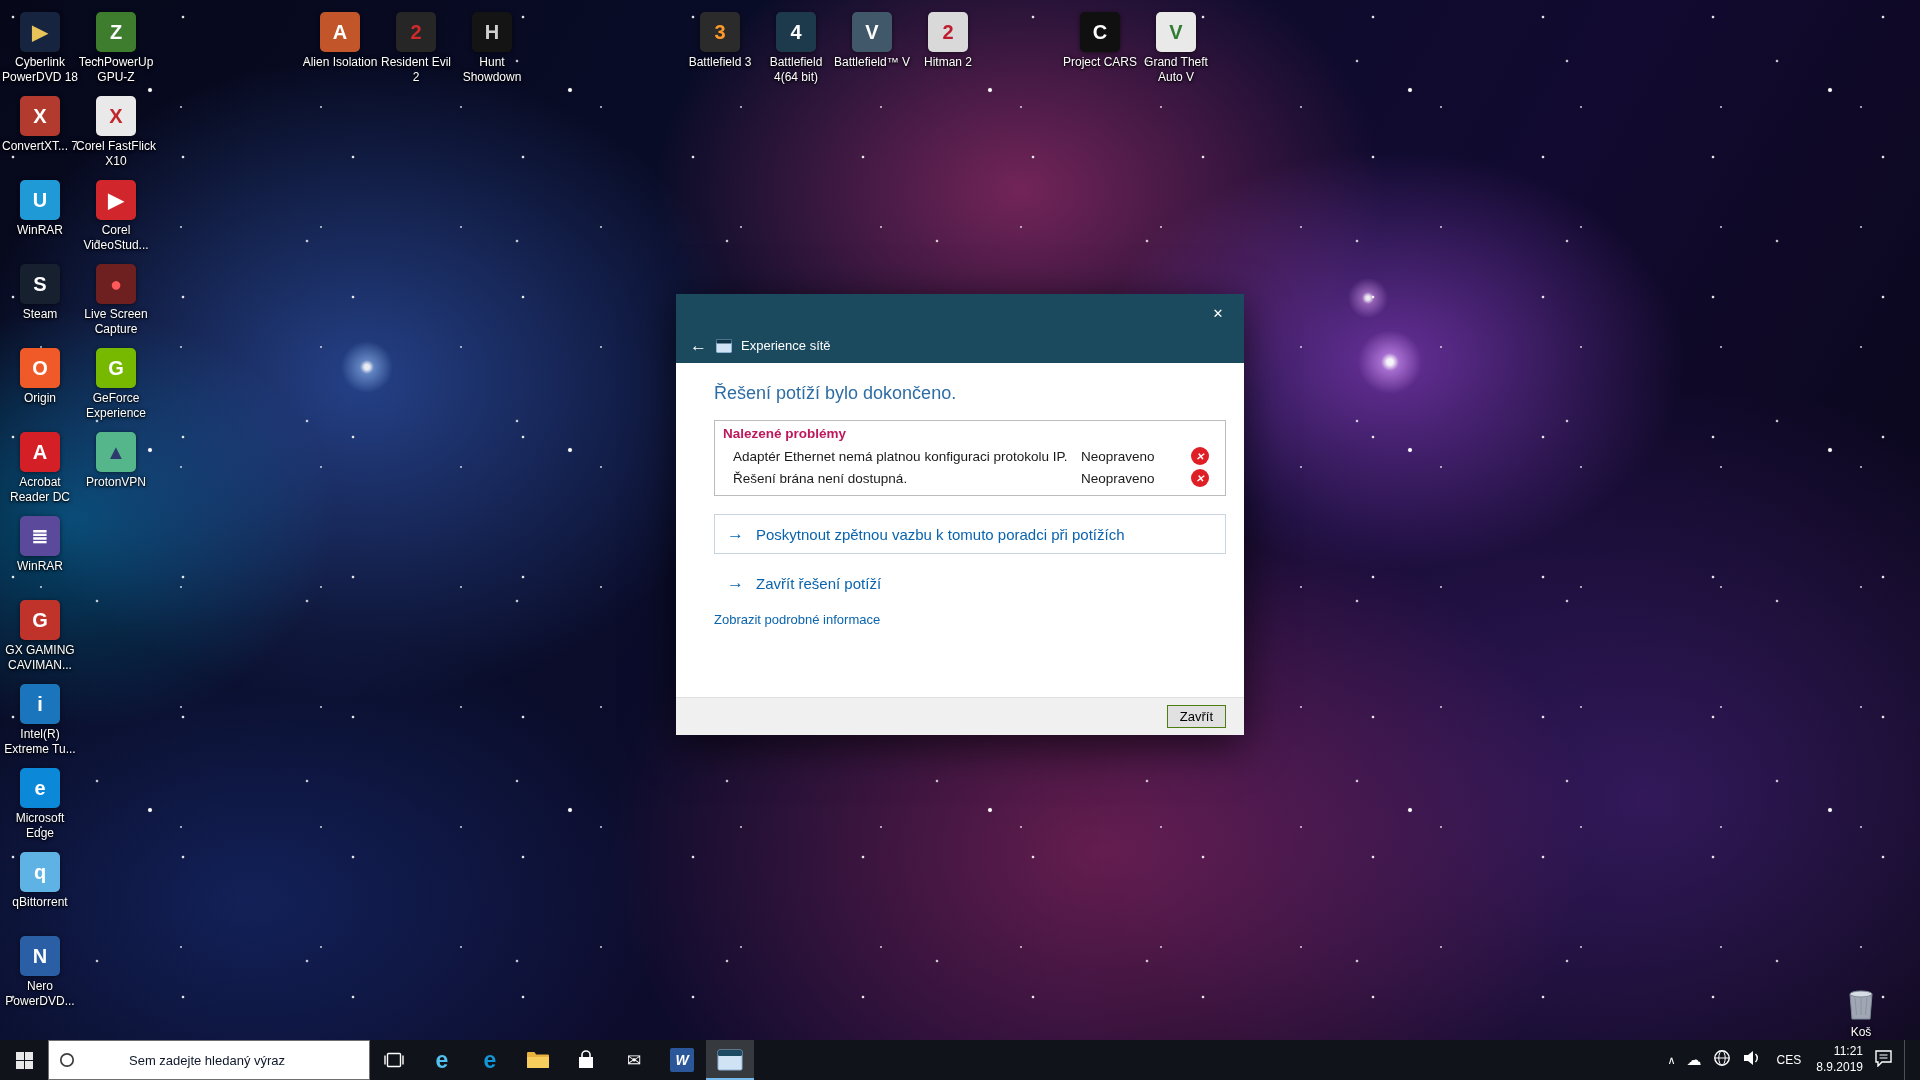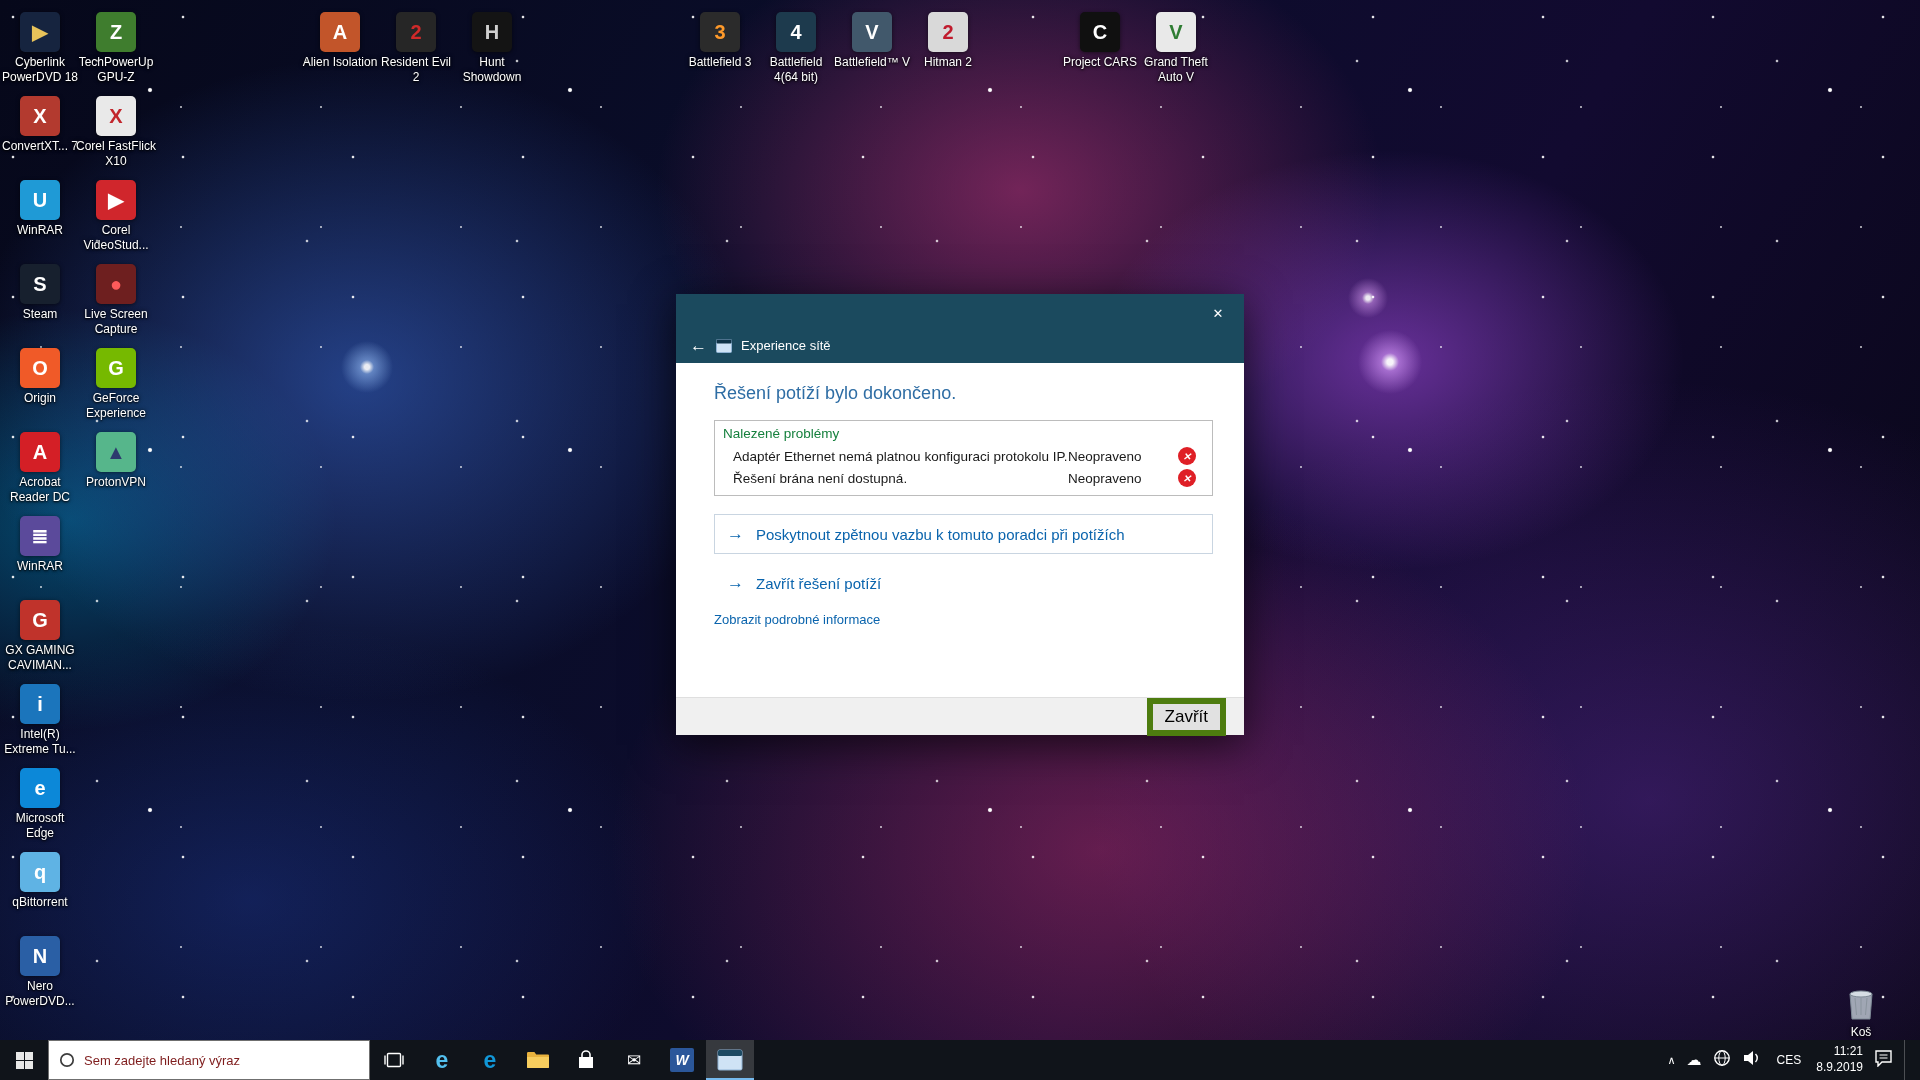--- a/index.html
+++ b/index.html
@@ -42,54 +42,54 @@
 
   
   .dialog { position:absolute; left:676px; top:294px; width:568px; height:441px;
     background:#fff; box-shadow:0 10px 40px rgba(0,0,0,.65); }
   .titlebar { position:relative; height:69px; background:var(--titlebar,#1b4a5e); }
   .close-btn { position:absolute; top:6px; right:8px; width:36px; height:26px;
     background:transparent; border:none; color:#fff; font-size:13px; cursor:pointer; }
   .titlerow { position:absolute; left:14px; bottom:9px; display:flex; align-items:center; gap:9px; }
   .back-arrow { color:#fff; font-size:17px; line-height:1; cursor:pointer; }
   .wtitle { color:#fff; font-size:13px; }
-  .dcontent { padding:20px 31px 0 38px; height:372px; overflow:hidden; }
+  .dcontent { padding:20px 18px 0 38px; height:372px; overflow:hidden; }
   .dcontent h1 { font-size:18px; font-weight:normal; color:var(--heading,#2e6da4); }
   .desc { margin-top:12px; font-size:13.5px; color:#1a1a1a; line-height:1.45; max-width:492px; }
   .problems { margin-top:16px; border:1px solid #bcbcbc; }
-  .phead { font-size:13.5px; font-weight:normal; color:#15803d; padding:5px 8px 4px 8px; }
+  .phead { font-size:13.5px; font-weight:bold; color:#be185d; padding:5px 8px 4px 8px; }
   .prow { display:grid; grid-template-columns:1fr 100px 38px; align-items:center;
     padding:2px 6px 2px 18px; font-size:13.5px; color:#1a1a1a; }
   .prow .status { font-size:13.5px; }
   .errico { width:18px; height:18px; border-radius:50%; background:var(--error,#df1f26);
     color:#fff; font-size:10px; font-weight:bold; display:flex; align-items:center;
     justify-content:center; justify-self:center; }
   .prow:last-child { padding-bottom:8px; }
   .action { display:flex; align-items:center; gap:12px; color:var(--link,#0a64ad);
     font-size:15px; cursor:pointer; }
   .action.boxed { margin-top:18px; border:1px solid #c9d5e1; height:40px; padding:0 12px; }
   .action.plain { margin-top:14px; padding:0 13px; height:30px; }
   .action .arrow { font-size:17px; font-weight:bold; color:var(--link,#0a64ad); }
   .details-link { display:inline-block; margin-top:14px; font-size:13px;
     color:var(--link,#0a64ad); cursor:pointer; text-decoration:none; }
   .dfooter { position:absolute; left:0; right:0; bottom:0; height:38px;
     background:#f0f0f0; border-top:1px solid #dfdfdf; display:flex;
     align-items:center; justify-content:flex-end; padding-right:18px; }
-  .btn { min-width:54px; padding:3px 12px; font-size:17px;
+  .btn { min-width:54px; padding:3px 12px; font-size:13px;
     font-family:"Liberation Sans",sans-serif; background:#e1e1e1;
-    border:6px solid #4d7c0f; cursor:pointer; }
+    border:1px solid #4d7c0f; cursor:pointer; }
 
   
   .taskbar { position:absolute; left:0; bottom:0; width:1920px; height:40px;
     background:var(--taskbar,#10141a); display:flex; align-items:stretch; z-index:50; }
   .tb-slot { width:48px; display:flex; align-items:center; justify-content:center; cursor:pointer; }
   .tb-slot.active { background:rgba(255,255,255,.16); box-shadow:inset 0 -2px 0 var(--accent,#76b9ed); }
   .searchbox { width:322px; background:#fff; display:flex; align-items:center;
     gap:9px; padding-left:10px; cursor:text; border:1px solid #6f6f6f; }
-  .sb-text { font-size:13px; color:#7f1d1d; white-space:nowrap; }
+  .sb-text { font-size:13px; color:#0f172a; white-space:nowrap;margin-left:45px; }
   .glyph-ie { color:#53c0ef; font-size:23px; font-weight:bold; }
   .glyph-edge { color:#1197d8; font-size:23px; font-weight:bold; }
   .glyph-mail { color:#fff; font-size:17px; }
   .word-tile { width:24px; height:24px; background:#2b579a; border-radius:2px;
     color:#fff; font-size:14px; font-weight:bold; display:flex; align-items:center; justify-content:center; }
   .tray { margin-left:auto; display:flex; align-items:center; gap:11px; padding-right:10px; color:#fff; }
   .chev { font-size:11px; cursor:pointer; }
   .cloud-glyph { font-size:15px; cursor:pointer; }
   .lang { font-size:12px; padding:0 4px; cursor:pointer; }
   .clock { font-size:12px; line-height:1.3; text-align:right; cursor:pointer; }

